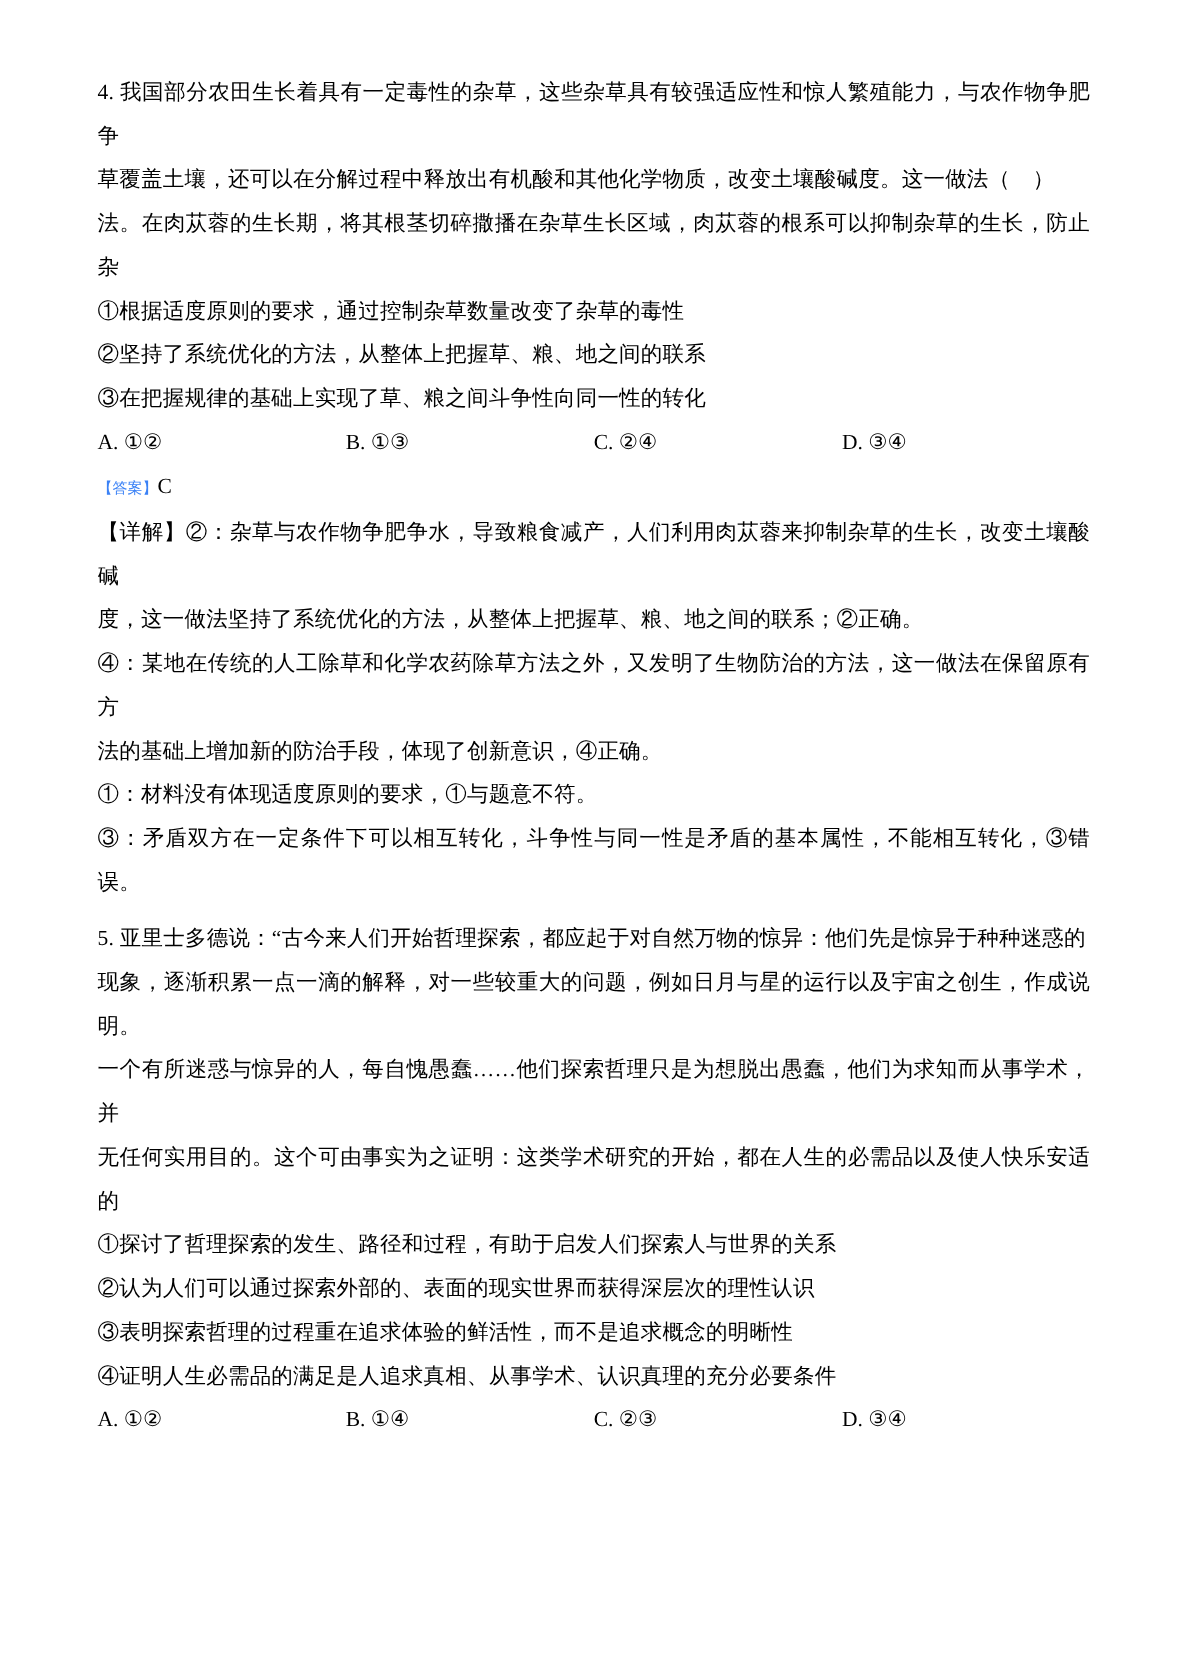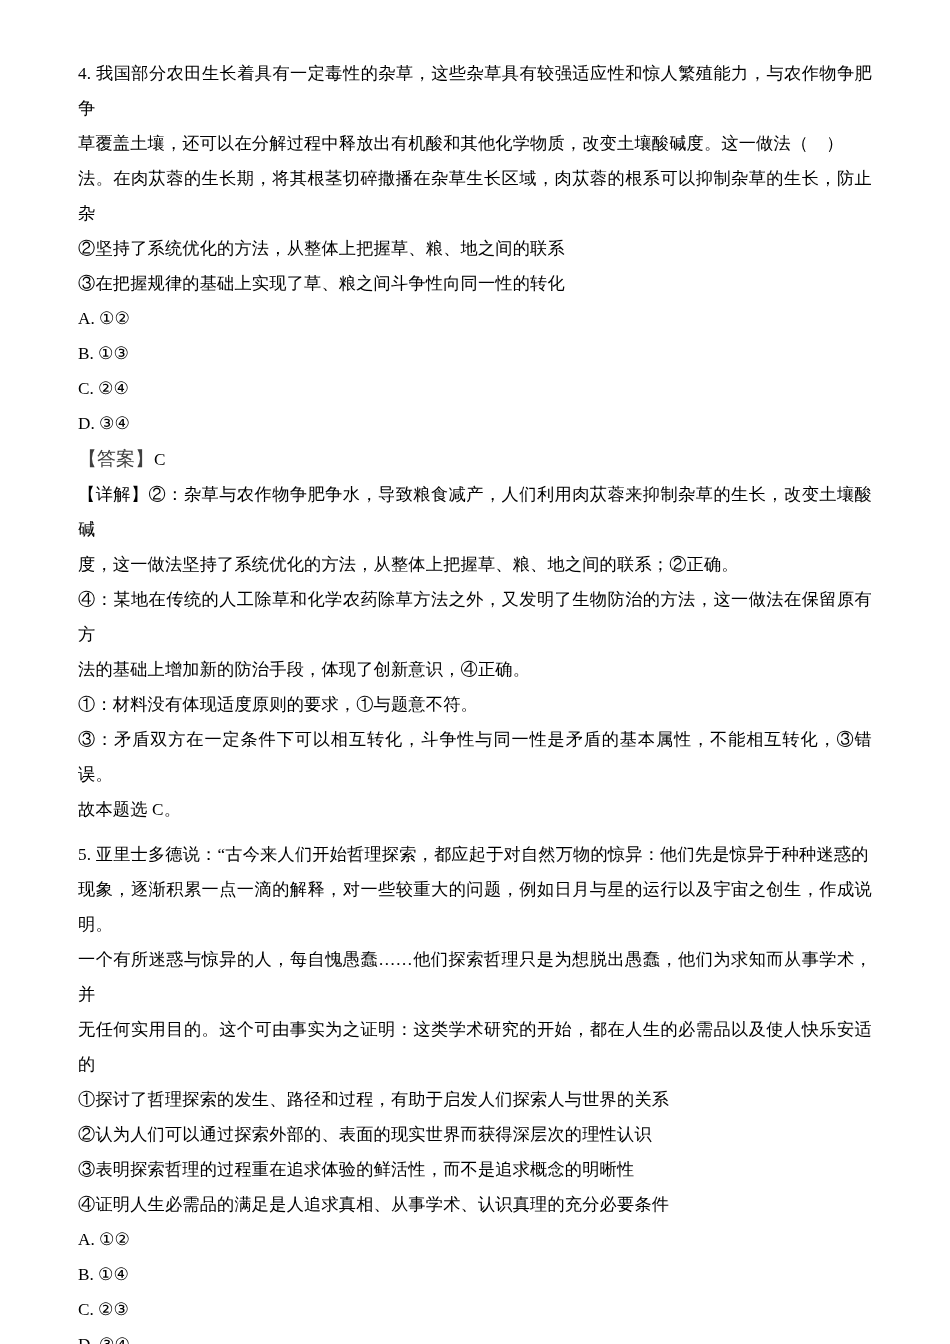--- a/index.html
+++ b/index.html
@@ -32,29 +32,28 @@
     text-align: justify;
     text-justify: inter-ideograph;
     letter-spacing: 0.2px;
     white-space: pre-wrap;
   }
   .options-row {
     display: flex;
     font-size: 17.2px;
     line-height: 35px;
     margin: 0;
-    flex-direction: column;
   }
   .options-row .opt {
     width: 25%;
     white-space: nowrap;
   }
   .tag {
-    color: #404040;
-    font-size: 19px;
+    color: #3b82f6;
+    font-size: 12px;
     text-align: right;
   }
   .ans-line {
     margin: 0;
     font-size: 17.2px;
     line-height: 35px;
   }
   .ans-val {
     color: #000000;
   }
@@ -63,39 +62,39 @@
 </head>
 <body>
 
 <div class="page">
 
   <div class="q-block">
     <p class="line">4. 我国部分农田生长着具有一定毒性的杂草，这些杂草具有较强适应性和惊人繁殖能力，与农作物争肥争</p>
     <p class="line">草覆盖土壤，还可以在分解过程中释放出有机酸和其他化学物质，改变土壤酸碱度。这一做法（    ）</p>
     <p class="line">法。在肉苁蓉的生长期，将其根茎切碎撒播在杂草生长区域，肉苁蓉的根系可以抑制杂草的生长，防止杂</p>
 
+    <p class="line">①根据适度原则的要求，通过控制杂草数量改变了杂草的毒性</p>
     <p class="line">②坚持了系统优化的方法，从整体上把握草、粮、地之间的联系</p>
     <p class="line">③在把握规律的基础上实现了草、粮之间斗争性向同一性的转化</p>
 
     <div class="options-row">
       <span class="opt">A. ①②</span>
       <span class="opt">B. ①③</span>
       <span class="opt">C. ②④</span>
       <span class="opt">D. ③④</span>
     </div>
 
     <p class="ans-line"><span class="tag">【答案】</span><span class="ans-val">C</span></p>
 
     <p class="line">【详解】②：杂草与农作物争肥争水，导致粮食减产，人们利用肉苁蓉来抑制杂草的生长，改变土壤酸碱</p>
     <p class="line">度，这一做法坚持了系统优化的方法，从整体上把握草、粮、地之间的联系；②正确。</p>
     <p class="line">④：某地在传统的人工除草和化学农药除草方法之外，又发明了生物防治的方法，这一做法在保留原有方</p>
     <p class="line">法的基础上增加新的防治手段，体现了创新意识，④正确。</p>
     <p class="line">①：材料没有体现适度原则的要求，①与题意不符。</p>
     <p class="line">③：矛盾双方在一定条件下可以相互转化，斗争性与同一性是矛盾的基本属性，不能相互转化，③错误。</p>
-    <p class="line">故本题选 C。</p>
   </div>
 
   <div class="q-gap"></div>
 
   <div class="q-block">
     <p class="line">5. 亚里士多德说：“古今来人们开始哲理探索，都应起于对自然万物的惊异：他们先是惊异于种种迷惑的</p>
     <p class="line">现象，逐渐积累一点一滴的解释，对一些较重大的问题，例如日月与星的运行以及宇宙之创生，作成说明。</p>
     <p class="line">一个有所迷惑与惊异的人，每自愧愚蠢……他们探索哲理只是为想脱出愚蠢，他们为求知而从事学术，并</p>
     <p class="line">无任何实用目的。这个可由事实为之证明：这类学术研究的开始，都在人生的必需品以及使人快乐安适的</p>
 

